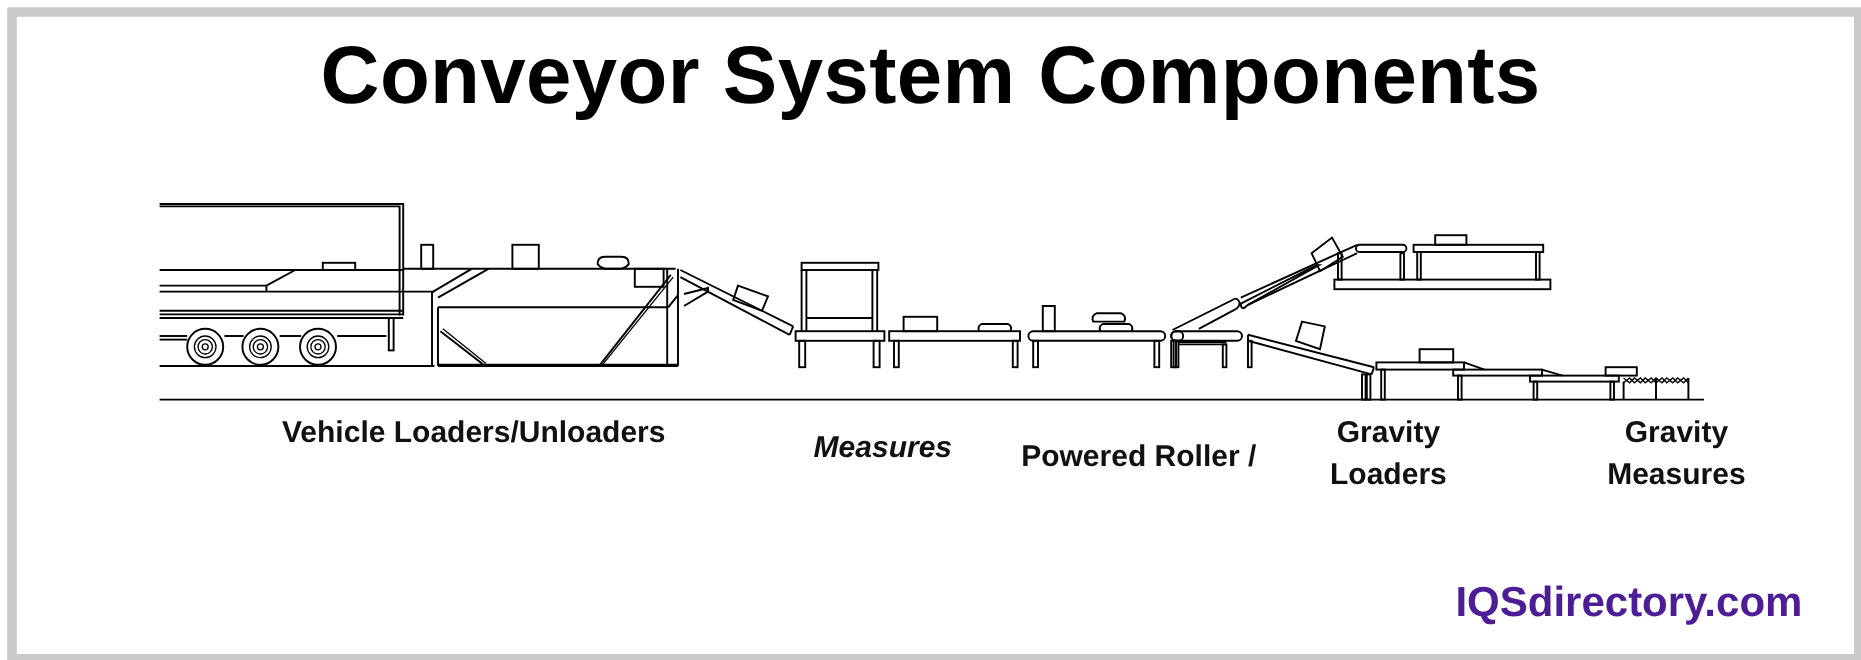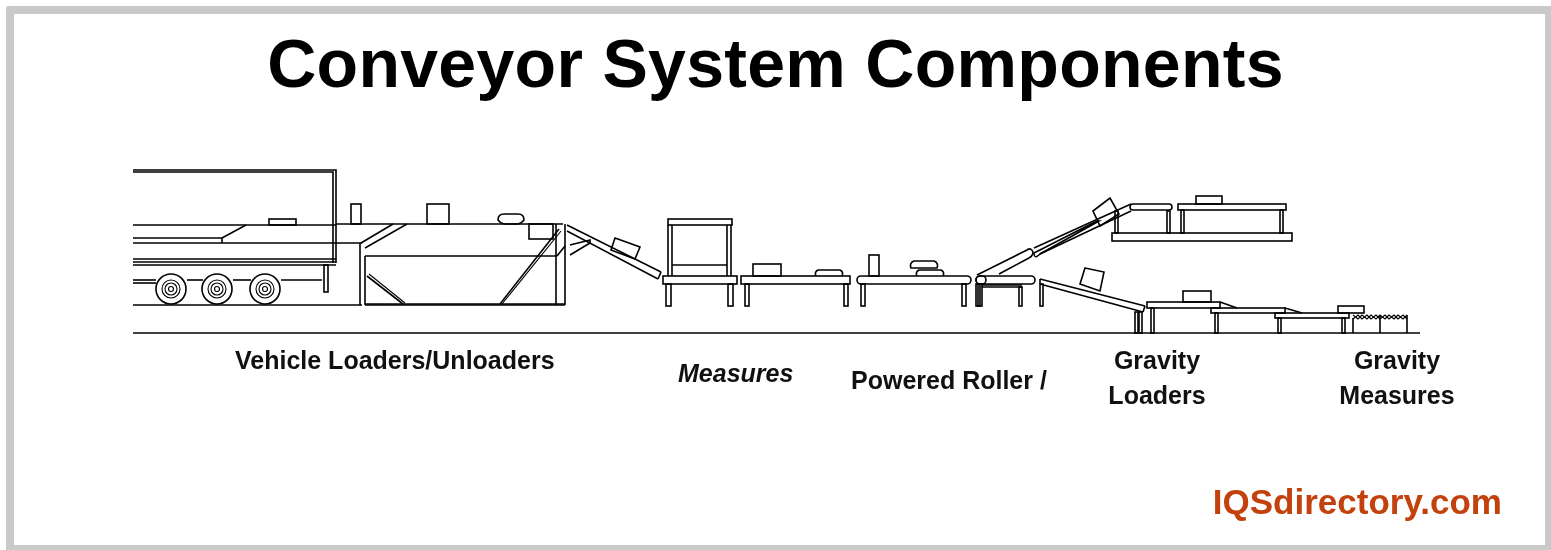--- a/index.html
+++ b/index.html
@@ -11,21 +11,21 @@
     .title {
       position: absolute; left: 0; width: 1551px; top: 24px; text-align: center;
       font-family: "Liberation Sans", sans-serif; font-weight: bold; font-size: 68px; color: #000; letter-spacing: 0.3px;
     }
     .label {
       position: absolute; font-family: "Liberation Sans", sans-serif; font-weight: bold; font-size: 25px;
       color: #111; line-height: 35px; text-align: center; white-space: nowrap; margin-left: 45px;
     }
     .brand {
       position: absolute; right: 49px; top: 482px; font-family: "Liberation Sans", sans-serif; font-weight: bold;
-      font-size: 35px; color: #c2410c;
+      font-size: 35px; color: #4c1d95;
     }
     svg.drawing { position: absolute; left: 0; top: 0; }
     svg.drawing * { fill: none; stroke: #000; stroke-width: 1.6; }
     svg.drawing .thin { stroke-width: 1.1; }
   </style>
 </head>
 <body>
 
 <div class="frame"></div>
 

